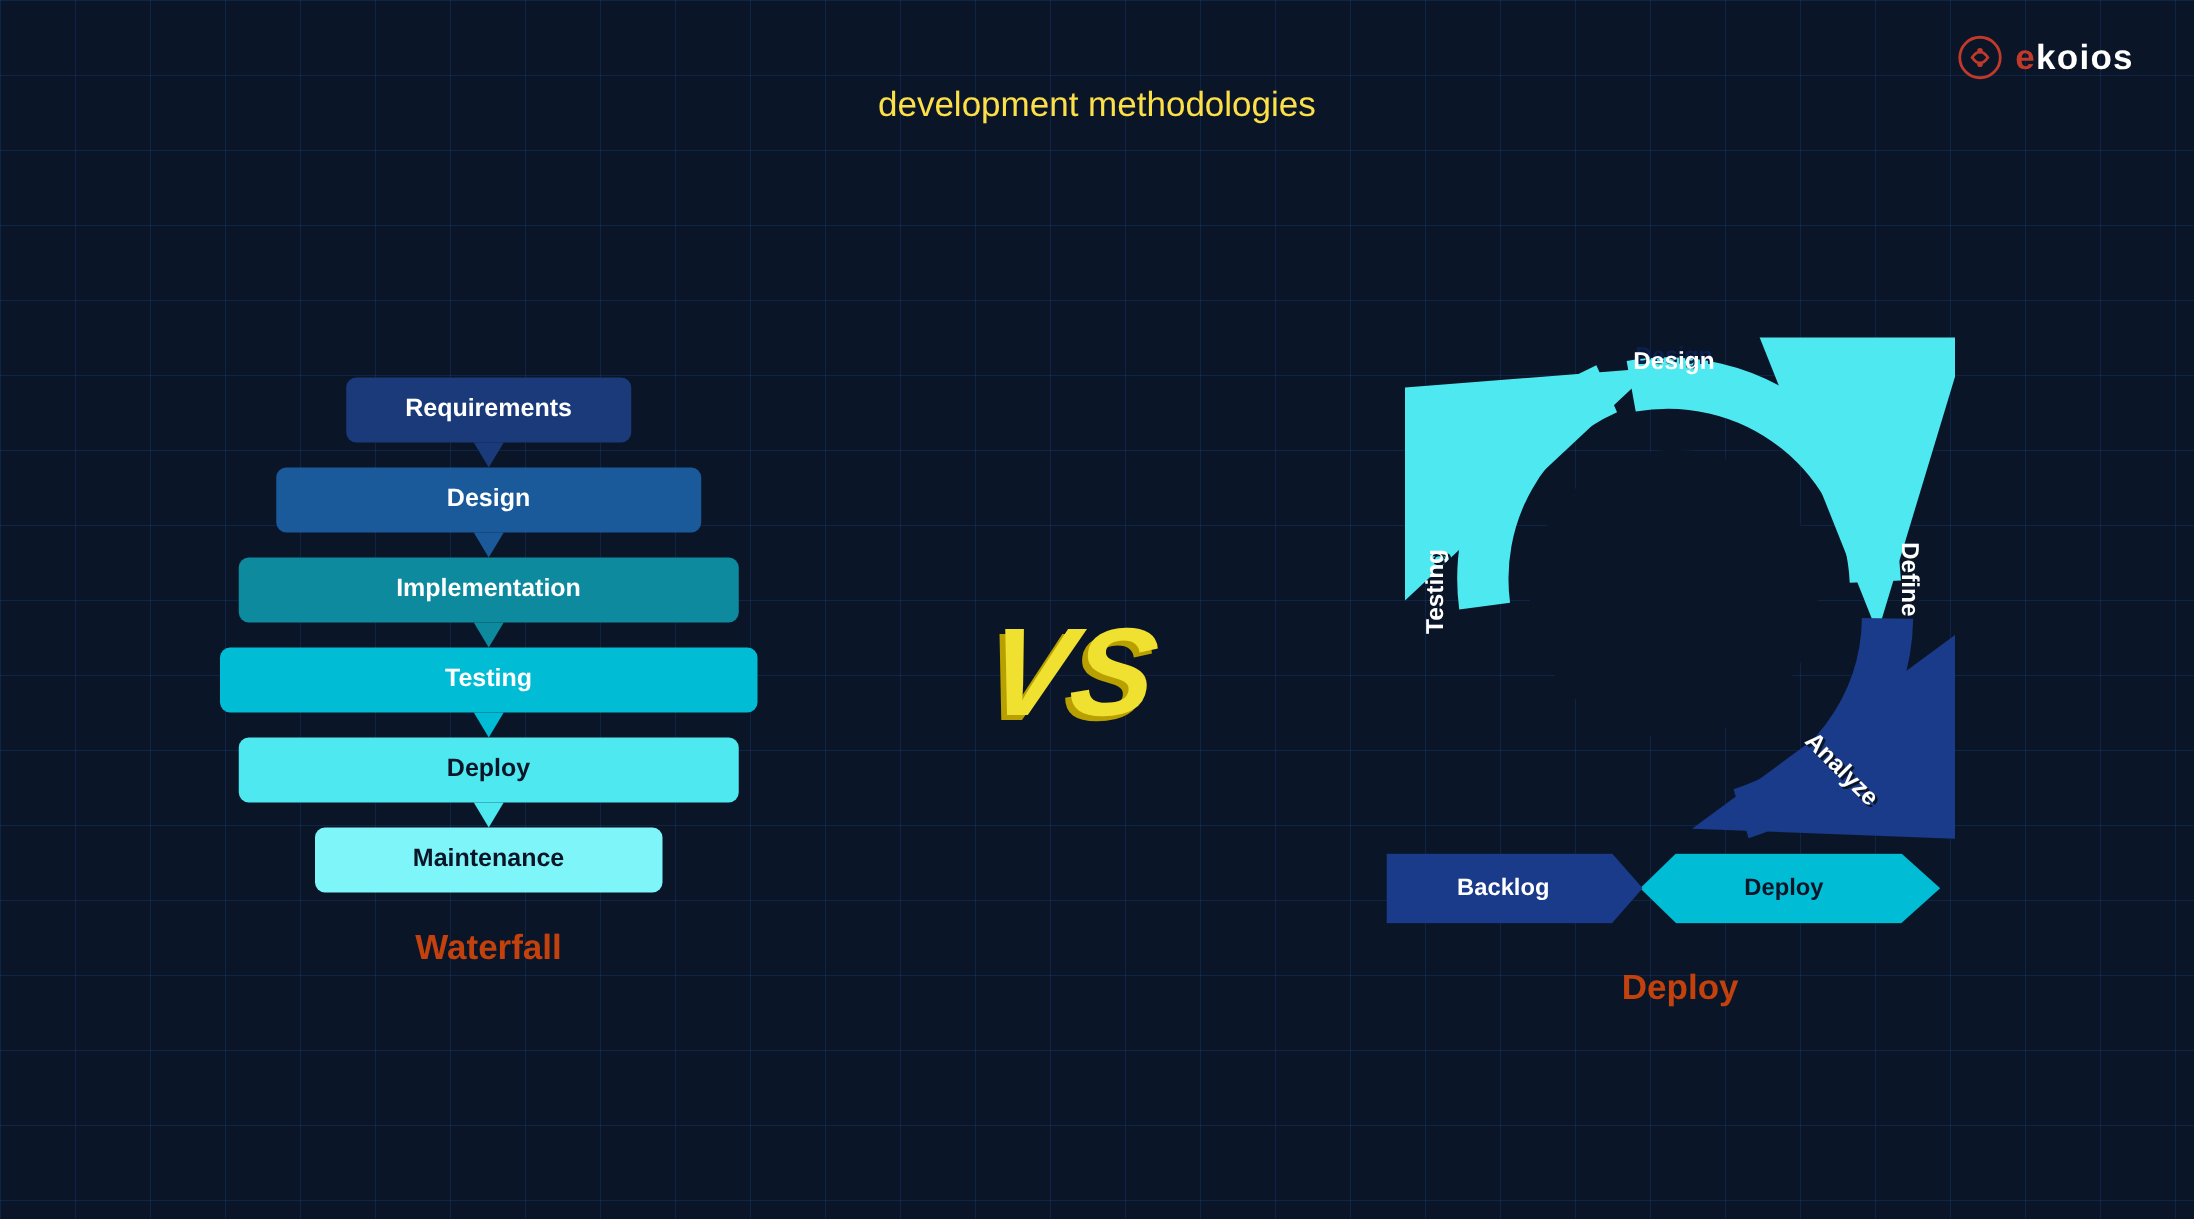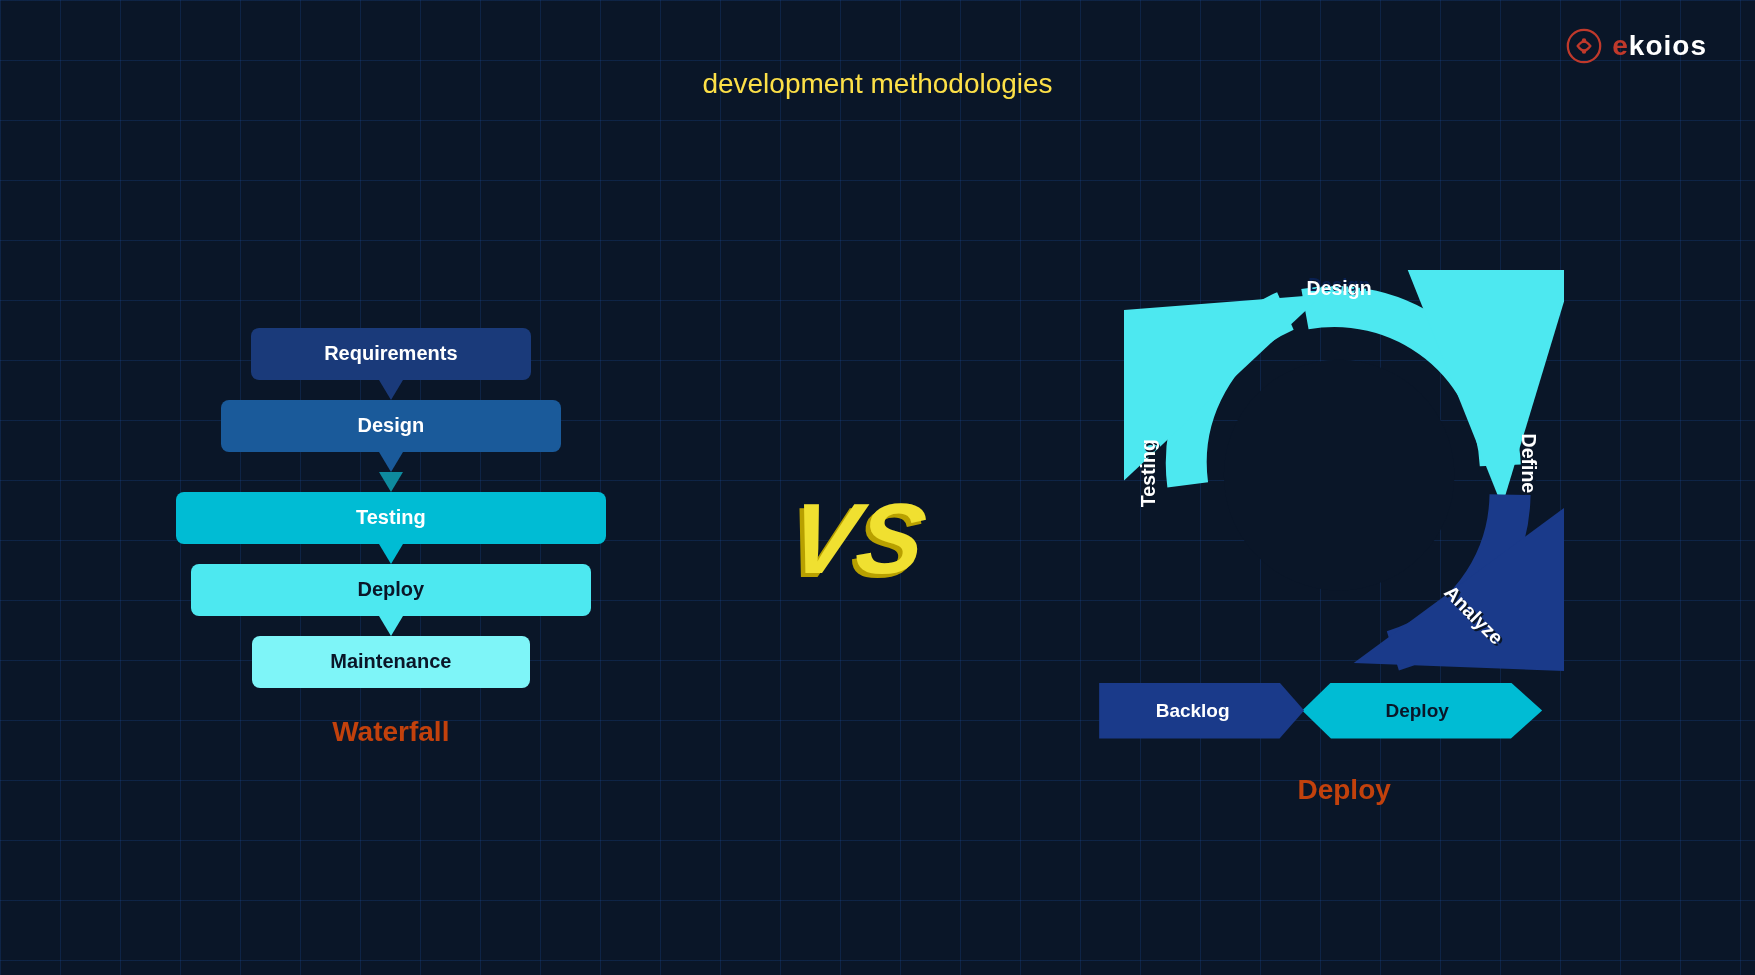--- a/index.html
+++ b/index.html
@@ -119,21 +119,21 @@
       margin: 0 auto;
     }
 
     .wf-step-row {
       display: flex;
       flex-direction: column;
       align-items: center;
     }
 
     
-    .wf-requirements { width: 280px; background: #1a3a7a; }
+    .wf-requirements { width: 228px; background: #1a3a7a; }
     .wf-design       { width: 340px; background: #1a5a9a; }
     .wf-implementation { width: 400px; background: #0e8a9e; }
     .wf-testing      { width: 430px; background: #00bcd4; }
     .wf-deploy       { width: 400px; background: #4de8f0; color: #0a1628 !important; }
     .wf-maintenance  { width: 278px; background: #7ef5f8; color: #0a1628 !important; }
 
     .arrow-req  { border-top-color: #1a3a7a; }
     .arrow-des  { border-top-color: #1a5a9a; }
     .arrow-imp  { border-top-color: #0e8a9e; }
     .arrow-test { border-top-color: #00bcd4; }
@@ -239,20 +239,23 @@
         </div>
 
         <div class="wf-step-row">
           <div class="wf-box wf-design">
             <span>Design</span>
           </div>
           <div class="wf-arrow-down arrow-des"></div>
         </div>
 
         <div class="wf-step-row">
+          <div class="wf-box wf-implementation">
+            <span>Implementation</span>
+          </div>
           <div class="wf-arrow-down arrow-imp"></div>
         </div>
 
         <div class="wf-step-row">
           <div class="wf-box wf-testing">
             <span>Testing</span>
           </div>
           <div class="wf-arrow-down arrow-test"></div>
         </div>
 
@@ -307,21 +310,21 @@
           <text transform="translate(402, 198) rotate(90)" text-anchor="middle" fill="#ffffff" font-size="20" font-weight="700">Define</text>
 
           <text transform="translate(350, 360) rotate(45)" text-anchor="middle" fill="#0a1628" font-size="20" font-weight="700">Analyze</text>
           <text transform="translate(348, 358) rotate(45)" text-anchor="middle" fill="#ffffff" font-size="20" font-weight="700">Analyze</text>
 
           <text transform="translate(28, 210) rotate(-90)" text-anchor="middle" fill="#0a1628" font-size="20" font-weight="700">Testing</text>
           <text transform="translate(26, 208) rotate(-90)" text-anchor="middle" fill="#ffffff" font-size="20" font-weight="700">Testing</text>
         </svg>
 
         <div class="bottom-arrows">
-          <div style="display:flex; align-items:center; position:absolute; bottom:10px; left:5px; width:460px; height:58px;text-align:right;">
+          <div style="display:flex; align-items:center; position:absolute; bottom:10px; left:15px; width:460px; height:58px;text-align:right;">
 
             <div style="
               background:#1a3a8a;
               height:56px;
               width:205px;
               display:flex;
               align-items:center;
               justify-content:center;
               clip-path:polygon(0 0, 88% 0, 100% 50%, 88% 100%, 0 100%);
               font-size:19px;

